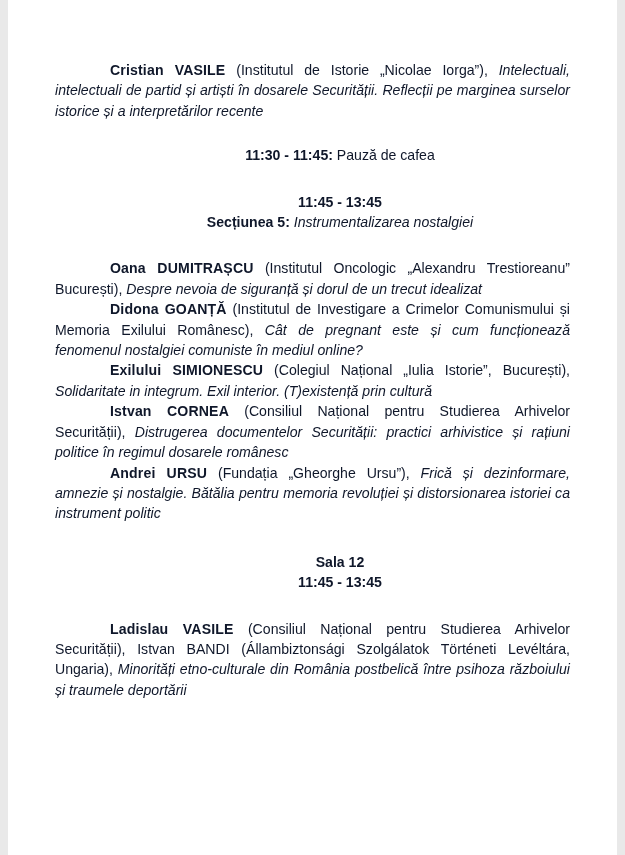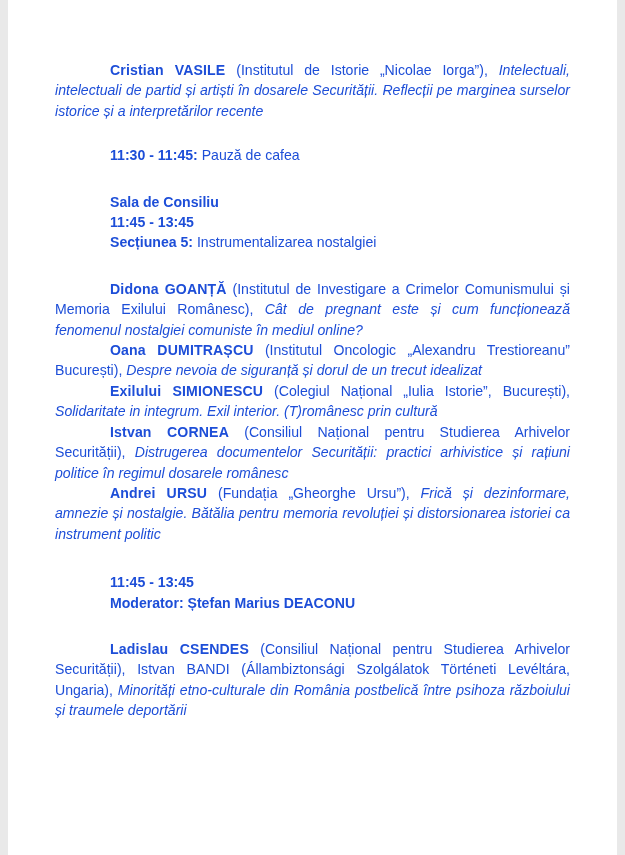--- a/index.html
+++ b/index.html
@@ -20,21 +20,21 @@
     width: 609px;
     height: 855px;
     background: #ffffff;
     box-sizing: border-box;
   }
   .content {
     position: absolute;
     left: 47px;
     top: 60px;
     width: 515px;
-    color: #1d4ed8;
+    color: #0f172a;
     font-size: 14.1px;
     line-height: 20.4px;
     text-align: justify;
     -webkit-hyphens: none;
     hyphens: none;
   }
 
   
   p.entry {
     margin: 0;
@@ -49,24 +49,26 @@
   
   .block {
     margin: 0;
     padding-left: 55px;
     font-weight: bold;
     text-align: left;
   }
   .block .line {
     display: block;
     white-space: nowrap;
+    text-align: center;
   }
   .block .line em,
   .block .line .it {
     font-weight: normal;
+    font-style: italic;
   }
 
   .nm { font-weight: bold; letter-spacing: 0.15px; }
   .ti { font-style: italic; }
 
   .sp-24 { height: 24px; }
   .sp-28 { height: 28px; }
   .sp-26 { height: 26px; }
 </style>
 </head>
@@ -79,42 +81,41 @@
 
     <div class="sp-24"></div>
 
     <div class="block">
       <span class="line"><span>11:30 - 11:45:</span><span style="font-weight:normal;"> Pauză de cafea</span></span>
     </div>
 
     <div class="sp-26"></div>
 
     <div class="block">
-      <span class="line">Sala de Consiliu</span>
       <span class="line">11:45 - 13:45</span>
       <span class="line"><span>Secțiunea 5:</span><span class="it"> Instrumentalizarea nostalgiei</span></span>
     </div>
 
     <div class="sp-26"></div>
 
+    <p class="entry"><span class="nm">Oana DUMITRAȘCU</span><span> (Institutul Oncologic „Alexandru Trestioreanu” București), </span><span class="ti">Despre nevoia de siguranță și dorul de un trecut idealizat</span></p>
+
     <p class="entry"><span class="nm">Didona GOANȚĂ</span><span> (Institutul de Investigare a Crimelor Comunismului și Memoria Exilului Românesc), </span><span class="ti">Cât de pregnant este și cum funcționează fenomenul nostalgiei comuniste în mediul online?</span></p>
 
-    <p class="entry"><span class="nm">Oana DUMITRAȘCU</span><span> (Institutul Oncologic „Alexandru Trestioreanu” București), </span><span class="ti">Despre nevoia de siguranță și dorul de un trecut idealizat</span></p>
-
-    <p class="entry"><span class="nm">Exilului SIMIONESCU</span><span> (Colegiul Național „Iulia Istorie”, București), </span><span class="ti">Solidaritate in integrum. Exil interior. (T)românesc prin cultură</span></p>
+    <p class="entry"><span class="nm">Exilului SIMIONESCU</span><span> (Colegiul Național „Iulia Istorie”, București), </span><span class="ti">Solidaritate in integrum. Exil interior. (T)existență prin cultură</span></p>
 
     <p class="entry"><span class="nm">Istvan CORNEA</span><span> (Consiliul Național pentru Studierea Arhivelor Securității), </span><span class="ti">Distrugerea documentelor Securității: practici arhivistice și rațiuni politice în regimul dosarele românesc</span></p>
 
     <p class="entry"><span class="nm">Andrei URSU</span><span> (Fundația „Gheorghe Ursu”), </span><span class="ti">Frică și dezinformare, amnezie și nostalgie. Bătălia pentru memoria revoluției și distorsionarea istoriei ca instrument politic</span></p>
 
     <div class="sp-28"></div>
 
     <div class="block">
+      <span class="line">Sala 12</span>
       <span class="line">11:45 - 13:45</span>
-      <span class="line">Moderator: Ștefan Marius DEACONU</span>
     </div>
 
     <div class="sp-26"></div>
 
-    <p class="entry"><span class="nm">Ladislau CSENDES</span><span> (Consiliul Național pentru Studierea Arhivelor Securității), Istvan BANDI (Állambiztonsági Szolgálatok Történeti Levéltára, Ungaria), </span><span class="ti">Minorități etno-culturale din România postbelică între psihoza războiului și traumele deportării</span></p>
+    <p class="entry"><span class="nm">Ladislau VASILE</span><span> (Consiliul Național pentru Studierea Arhivelor Securității), Istvan BANDI (Állambiztonsági Szolgálatok Történeti Levéltára, Ungaria), </span><span class="ti">Minorități etno-culturale din România postbelică între psihoza războiului și traumele deportării</span></p>
 
   </div>
 </div>
 
 </body></html>

